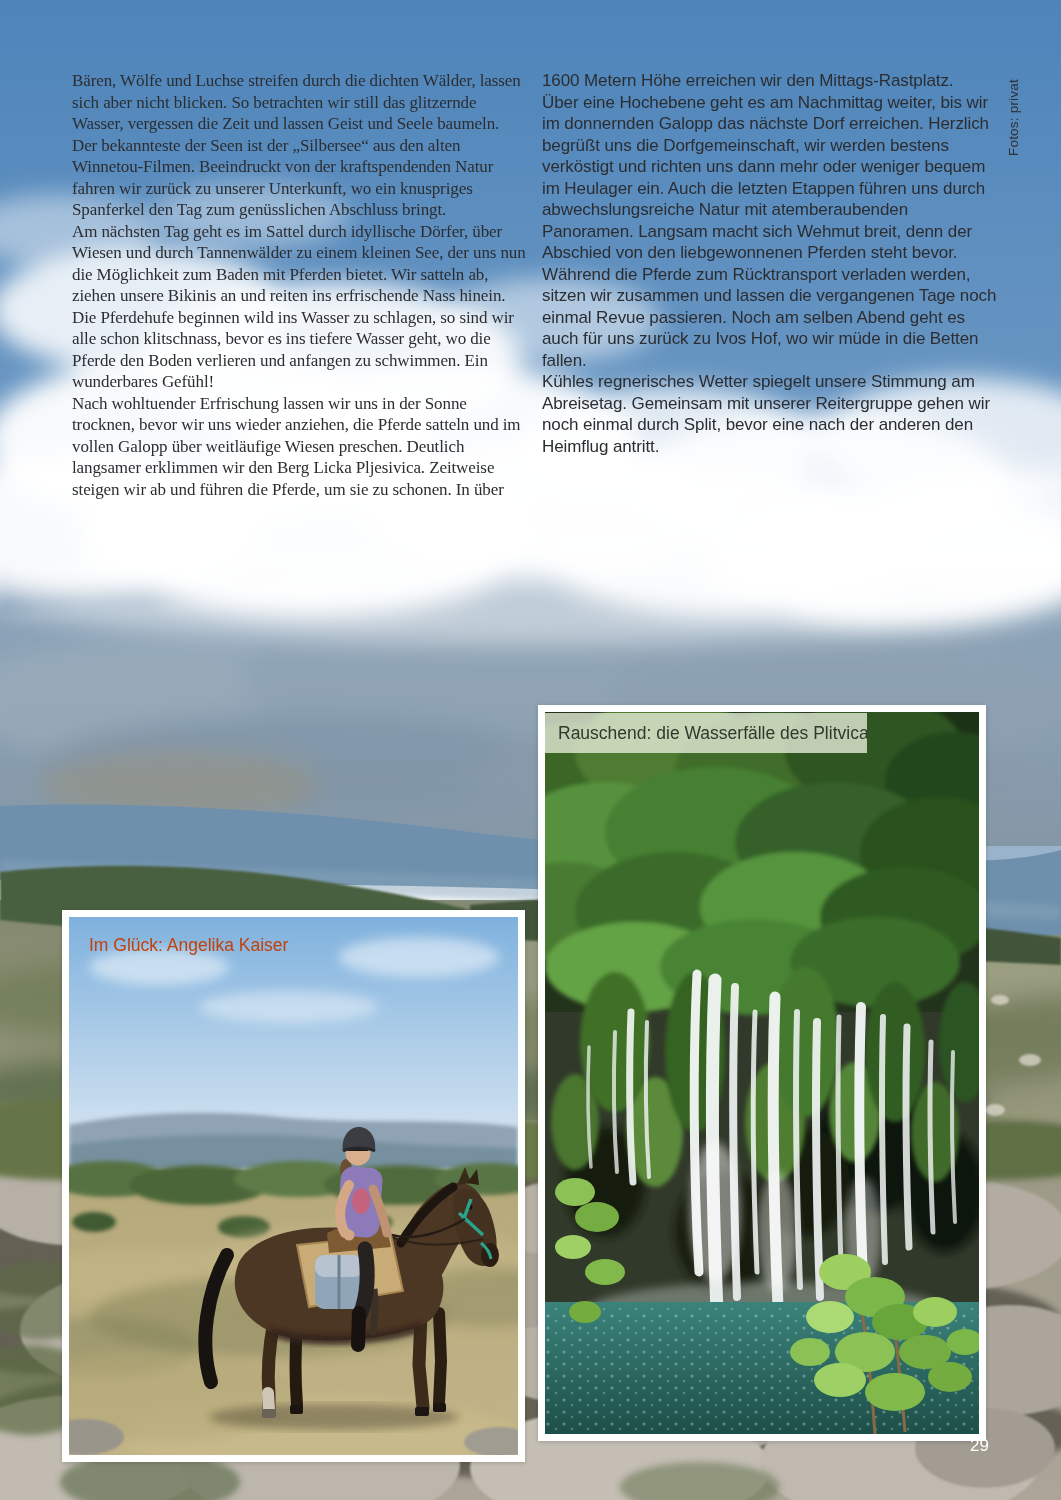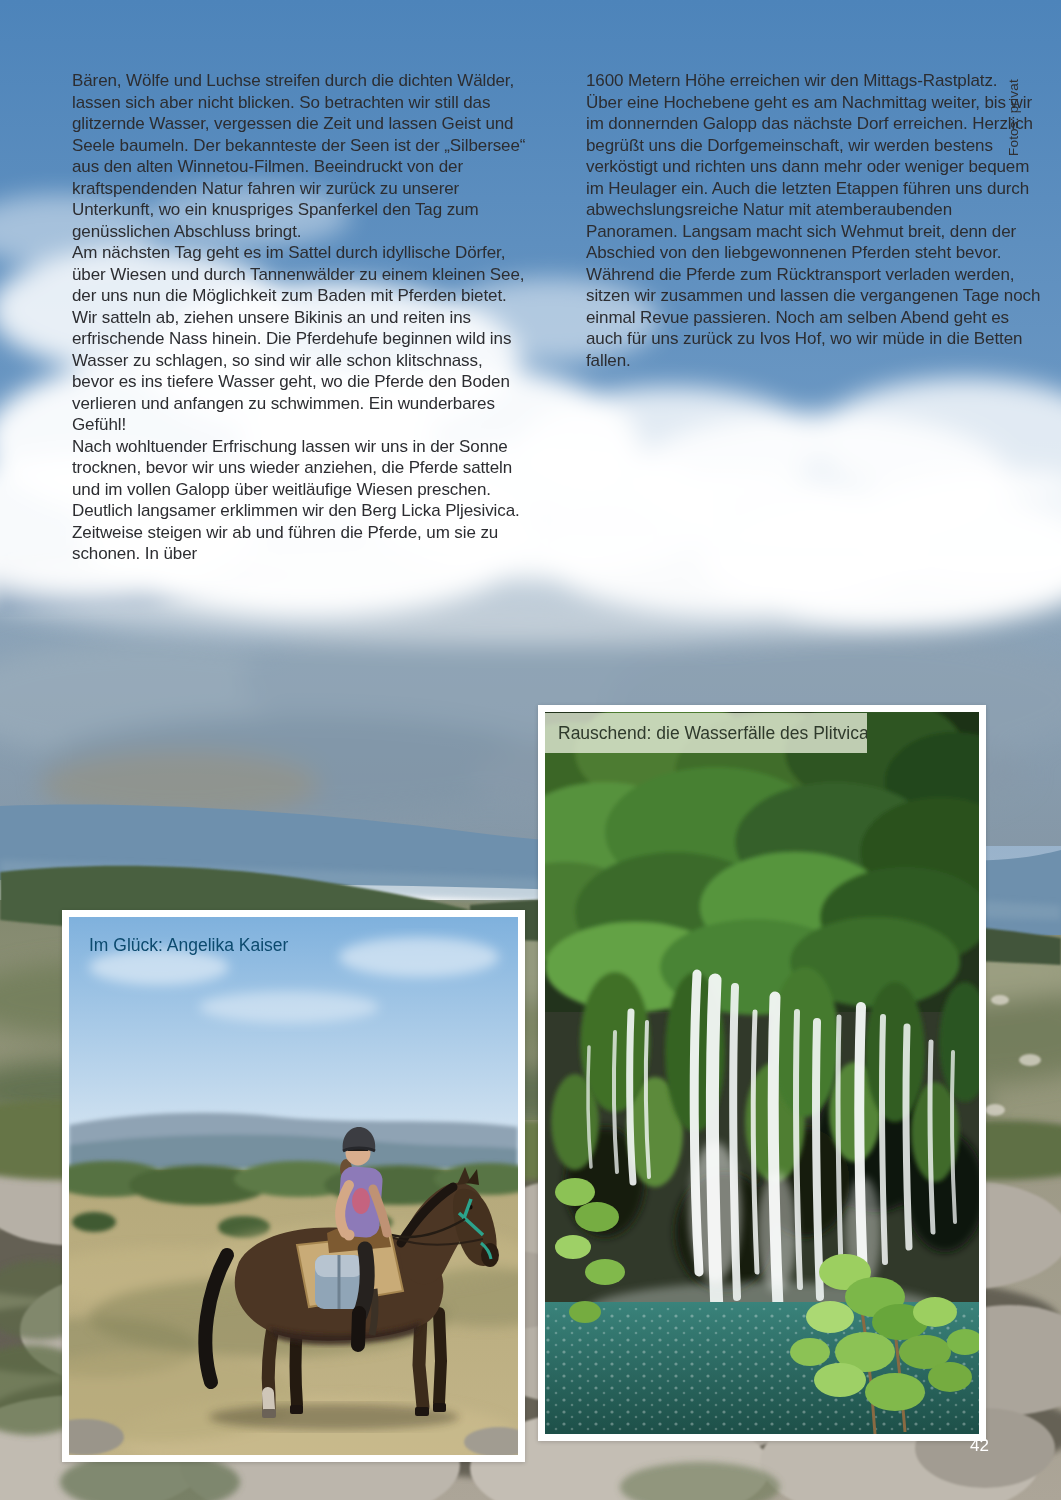--- a/index.html
+++ b/index.html
@@ -2,37 +2,37 @@
 <html lang="de"><head>
 <meta charset="utf-8">
 <style>
   html,body{margin:0;padding:0;background:#ffffff;}
   .page{position:relative;width:1061px;height:1500px;overflow:hidden;
         font-family:"Liberation Sans",sans-serif;color:#2c2d31;}
   svg.bg{position:absolute;left:0;top:0;display:block;}
   .col{position:absolute;top:70px;width:455px;font-size:17px;line-height:21.5px;
        letter-spacing:-0.1px;hyphens:auto;-webkit-hyphens:auto;}
   .col p{margin:0;}
-  .col-left{left:72px;}
-  .col-right{left:542px;margin-left:44px;}
+  .col-left{left:72px;font-family:Liberation Serif, serif;}
+  .col-right{left:542px;}
   .heading-ital{font-style:italic;margin-top:21.5px !important;}
   .byline{margin-top:21.5px !important;}
   .credit{position:absolute;left:1006px;top:64px;height:92px;
           writing-mode:vertical-rl;transform:rotate(180deg);
           font-size:13.5px;color:#2f3033;letter-spacing:0.2px;}
   figure.photo{position:absolute;margin:0;border:7px solid #ffffff;
                box-sizing:border-box;box-shadow:0 1px 4px rgba(0,0,0,.18);text-align:center;}
   figure.photo svg{position:absolute;left:0;top:0;display:block;}
   .photo-horse{left:62px;top:910px;width:463px;height:552px;}
   .photo-falls{left:538px;top:705px;width:448px;height:736px;}
   .cap-band{position:absolute;left:0;top:1px;width:322px;height:40px;
             background:rgba(227,235,215,0.80);color:#2f3a2c;
             font-size:17.5px;line-height:40px;padding-left:13px;box-sizing:border-box;
             white-space:nowrap;overflow:hidden;}
-  .cap-plain{position:absolute;left:20px;top:18px;font-size:17.5px;color:#0c4a6e;}
+  .cap-plain{position:absolute;left:20px;top:18px;font-size:17.5px;color:#c2410c;}
   .pagenum{position:absolute;left:970px;top:1436px;font-size:17px;color:#ffffff;}
 </style>
 </head>
 <body>
 
 <div class="page">
 
   <svg class="bg" width="1061" height="1500" viewBox="0 0 1061 1500">
     <defs>
       <linearGradient id="gSky" x1="0" y1="0" x2="0" y2="1">
@@ -188,20 +188,21 @@
 
   <div class="col col-left">
     <p>Bären, Wölfe und Luchse streifen durch die dichten Wälder, lassen sich aber nicht blicken. So betrachten wir still das glitzernde Wasser, vergessen die Zeit und lassen Geist und Seele baumeln. Der bekannteste der Seen ist der „Silbersee“ aus den alten Winnetou-Filmen. Beeindruckt von der kraftspendenden Natur fahren wir zurück zu unserer Unterkunft, wo ein knuspriges Spanferkel den Tag zum genüsslichen Abschluss bringt.</p>
     <p>Am nächsten Tag geht es im Sattel durch idyllische Dörfer, über Wiesen und durch Tannenwälder zu einem kleinen See, der uns nun die Möglichkeit zum Baden mit Pferden bietet. Wir satteln ab, ziehen unsere Bikinis an und reiten ins erfrischende Nass hinein. Die Pferdehufe beginnen wild ins Wasser zu schlagen, so sind wir alle schon klitschnass, bevor es ins tiefere Wasser geht, wo die Pferde den Boden verlieren und anfangen zu schwimmen. Ein wunderbares Gefühl!</p>
     <p>Nach wohltuender Erfrischung lassen wir uns in der Sonne trocknen, bevor wir uns wieder anziehen, die Pferde satteln und im vollen Galopp über weitläufige Wiesen preschen. Deutlich langsamer erklimmen wir den Berg Licka Pljesivica. Zeitweise steigen wir ab und führen die Pferde, um sie zu schonen. In über</p>
   </div>
 
   <div class="col col-right">
     <p>1600 Metern Höhe erreichen wir den Mittags-Rastplatz.</p>
     <p>Über eine Hochebene geht es am Nachmittag weiter, bis wir im donnernden Galopp das nächste Dorf erreichen. Herzlich begrüßt uns die Dorfgemeinschaft, wir werden bestens verköstigt und richten uns dann mehr oder weniger bequem im Heulager ein. Auch die letzten Etappen führen uns durch abwechslungsreiche Natur mit atemberaubenden Panoramen. Langsam macht sich Wehmut breit, denn der Abschied von den liebgewonnenen Pferden steht bevor. Während die Pferde zum Rücktransport verladen werden, sitzen wir zusammen und lassen die vergangenen Tage noch einmal Revue passieren. Noch am selben Abend geht es auch für uns zurück zu Ivos Hof, wo wir müde in die Betten fallen.</p>
+    <p>Kühles regnerisches Wetter spiegelt unsere Stimmung am Abreisetag. Gemeinsam mit unserer Reitergruppe gehen wir noch einmal durch Split, bevor eine nach der anderen den Heimflug antritt.</p>
   </div>
 
   <figure class="photo photo-falls">
     <svg width="434" height="722" viewBox="0 0 434 722">
       <defs>
         <linearGradient id="wPool" x1="0" y1="0" x2="0" y2="1">
           <stop offset="0" stop-color="#3a837b"></stop>
             <stop offset="1" stop-color="#1d4f48"></stop>
         </linearGradient>
         <pattern id="spk" width="16" height="12" patternUnits="userSpaceOnUse">
@@ -426,15 +427,15 @@
         <path d="M274,234 C282,230 298,230 306,234" stroke="#26272b" stroke-width="3" fill="none"></path>
       </g>
       <g filter="url(#hb1)">
         <ellipse cx="15" cy="520" rx="40" ry="18" fill="#9a958a"></ellipse>
         <ellipse cx="430" cy="525" rx="35" ry="15" fill="#a19c91"></ellipse>
       </g>
     </svg>
     <figcaption class="cap-plain">Im Glück: Angelika Kaiser</figcaption>
   </figure>
 
-  <div class="pagenum">42</div>
+  <div class="pagenum">29</div>
 
 </div>
 
 </body></html>

